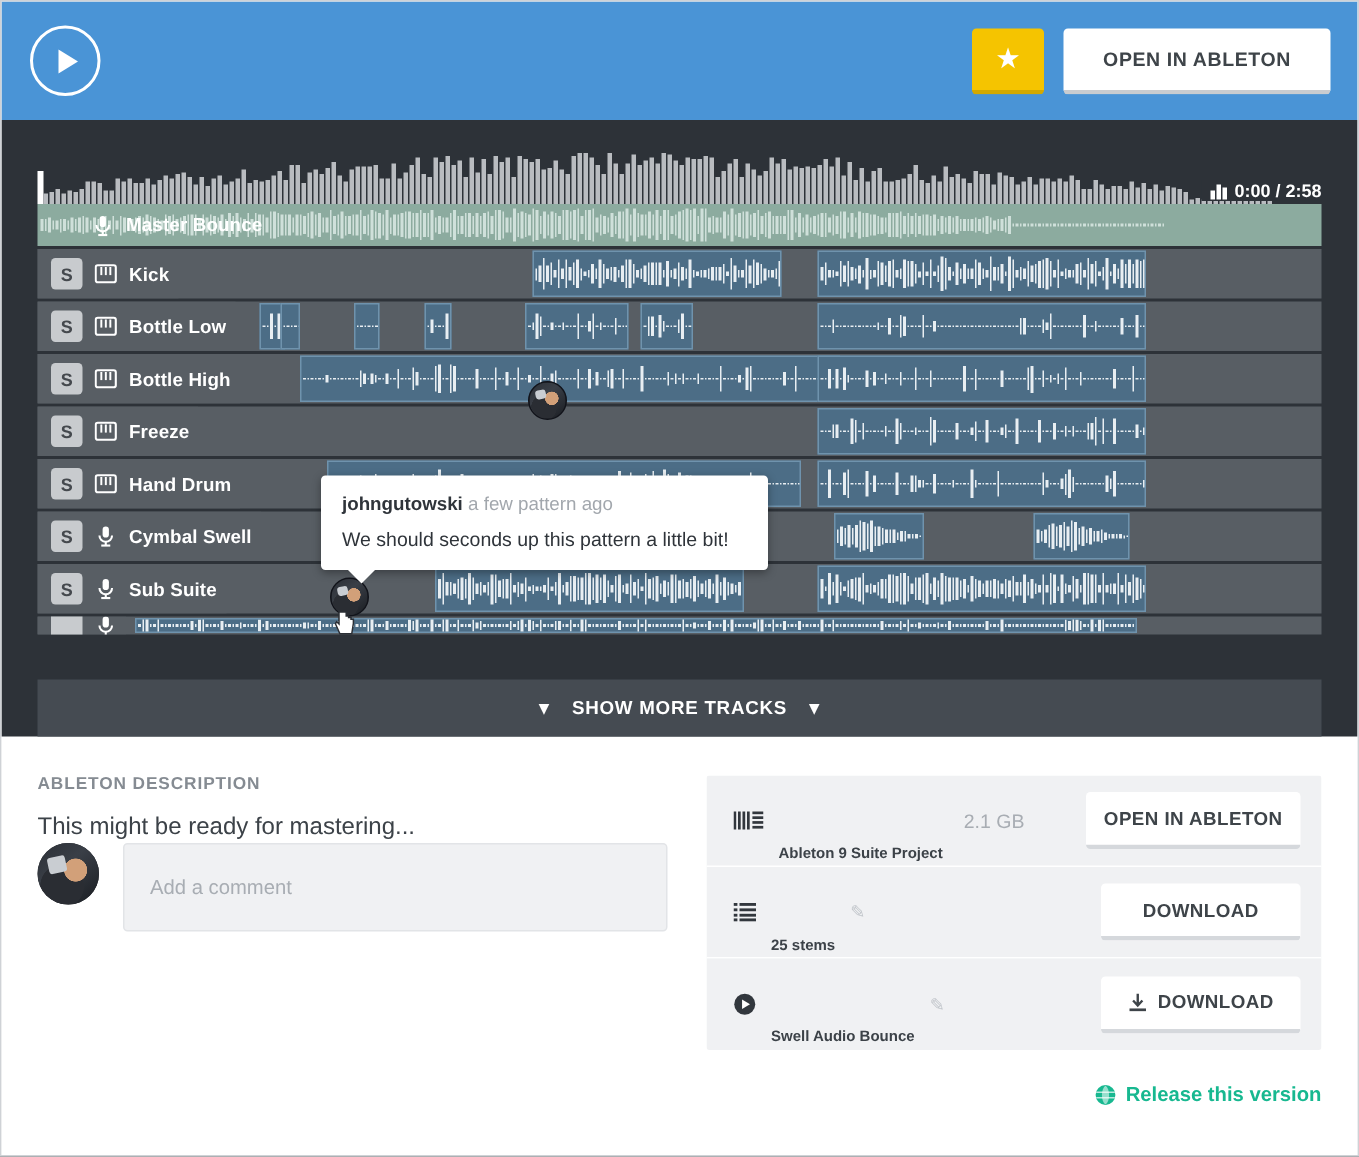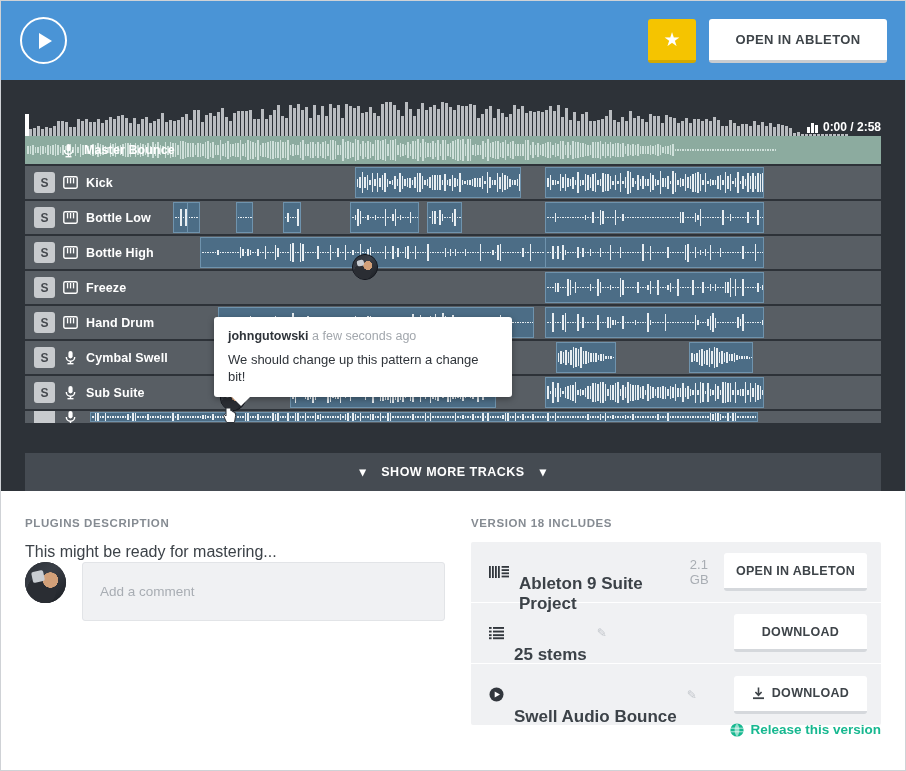--- a/index.html
+++ b/index.html
@@ -232,21 +232,21 @@
 
   .inc-list { border-radius:2px; overflow:hidden; }
   .inc-row {
     background:#f0f1f3;
     height:61px;
     display:flex; align-items:center;
     padding:0 14px 0 18px;
     border-bottom:1px solid #ffffff;
   }
   .inc-left { display:flex; align-items:center; gap:10px; flex:1 1 auto; }
-  .inc-name { color:#3c4248; font-size:17px; font-weight:bold;margin-top:44px; }
+  .inc-name { color:#3c4248; font-size:10px; font-weight:bold;margin-top:44px; }
   .inc-size { color:#a8adb3; font-size:13px; font-weight:normal; margin-left:4px; }
   .pencil { color:#c2c6cb; font-size:12px; }
   .inc-btn {
     background:#ffffff; border-bottom:3px solid #d5d8dc;
     border-radius:3px; height:38px; min-width:133px;
     display:flex;align-items:center;justify-content:center; gap:7px;
     color:#3e4449; font-size:12.5px; font-weight:bold; letter-spacing:.3px;
     cursor:pointer; padding:0 12px; flex:0 0 auto;
   }
   .release {
@@ -2346,23 +2346,23 @@
               <rect x="6.8" y="11" width="1.4" height="2.6" fill="#ffffff"></rect>
               <rect x="4.5" y="13" width="6" height="1.4" fill="#ffffff"></rect>
             </svg>
           </div>
         </div>
       </div>
 
     <div class="comment-pop" style="left:213px; top:237px;">
       <div class="cp-line1">
         <span class="cp-user">johngutowski</span>
-        <span class="cp-time">a few seconds ago</span>
+        <span class="cp-time">a few pattern ago</span>
       </div>
-      <div class="cp-body">We should change up this pattern a change bit!</div>
+      <div class="cp-body">We should seconds up this pattern a little bit!</div>
     </div>
 
     <svg class="cursor-hand" style="left:222px; top:327px;" viewBox="0 0 14 17">
       <path d="M3 1 L3 9 L1.5 7.5 L0.6 8.8 L3.6 15.5 L11.5 15.5 L12.6 8.5 L12.6 5.8 L11 5.8 L11 4.6 L9.4 4.6 L9.4 3.6 L7.8 3.6 L7.8 1 Z" fill="#ffffff" stroke="#2b2f35" stroke-width="1"></path>
     </svg>
 
     <div class="show-more">
       <span class="chev">▾</span>
       <span>SHOW MORE TRACKS</span>
       <span class="chev">▾</span>
@@ -2370,35 +2370,34 @@
   <div class="avatar-marker" style="left: 351px; top: 174px;">
         <div class="av-face"></div>
       </div>
       <div class="avatar-marker" style="left: 219px; top: 305px;">
         <div class="av-face"></div>
       </div>
     </div>
 
   <div class="bottom">
     <div class="col-left">
-      <div class="sec-label">PLUGINS DESCRIPTION</div>
+      <div class="sec-label">ABLETON DESCRIPTION</div>
       <div class="desc-text">This might be ready for mastering...</div>
 
       <div class="comment-row">
         <div class="avatar-lg">
           <div class="av-face"></div>
         </div>
         <div class="comment-box">
           <span class="comment-ph">Add a comment</span>
         </div>
       </div>
     </div>
 
     <div class="col-right">
-      <div class="sec-label">VERSION 18 INCLUDES</div>
       <div class="inc-list">
 
         <div class="inc-row">
           <div class="inc-left">
             <span class="icon-blk">
               <svg width="20" height="14" viewBox="0 0 20 14">
                 <rect x="0" y="1" width="1.8" height="12" fill="#32373d"></rect>
                 <rect x="3" y="1" width="1.8" height="12" fill="#32373d"></rect>
                 <rect x="6" y="1" width="1.8" height="12" fill="#32373d"></rect>
                 <rect x="9" y="1" width="1.8" height="12" fill="#32373d"></rect>

